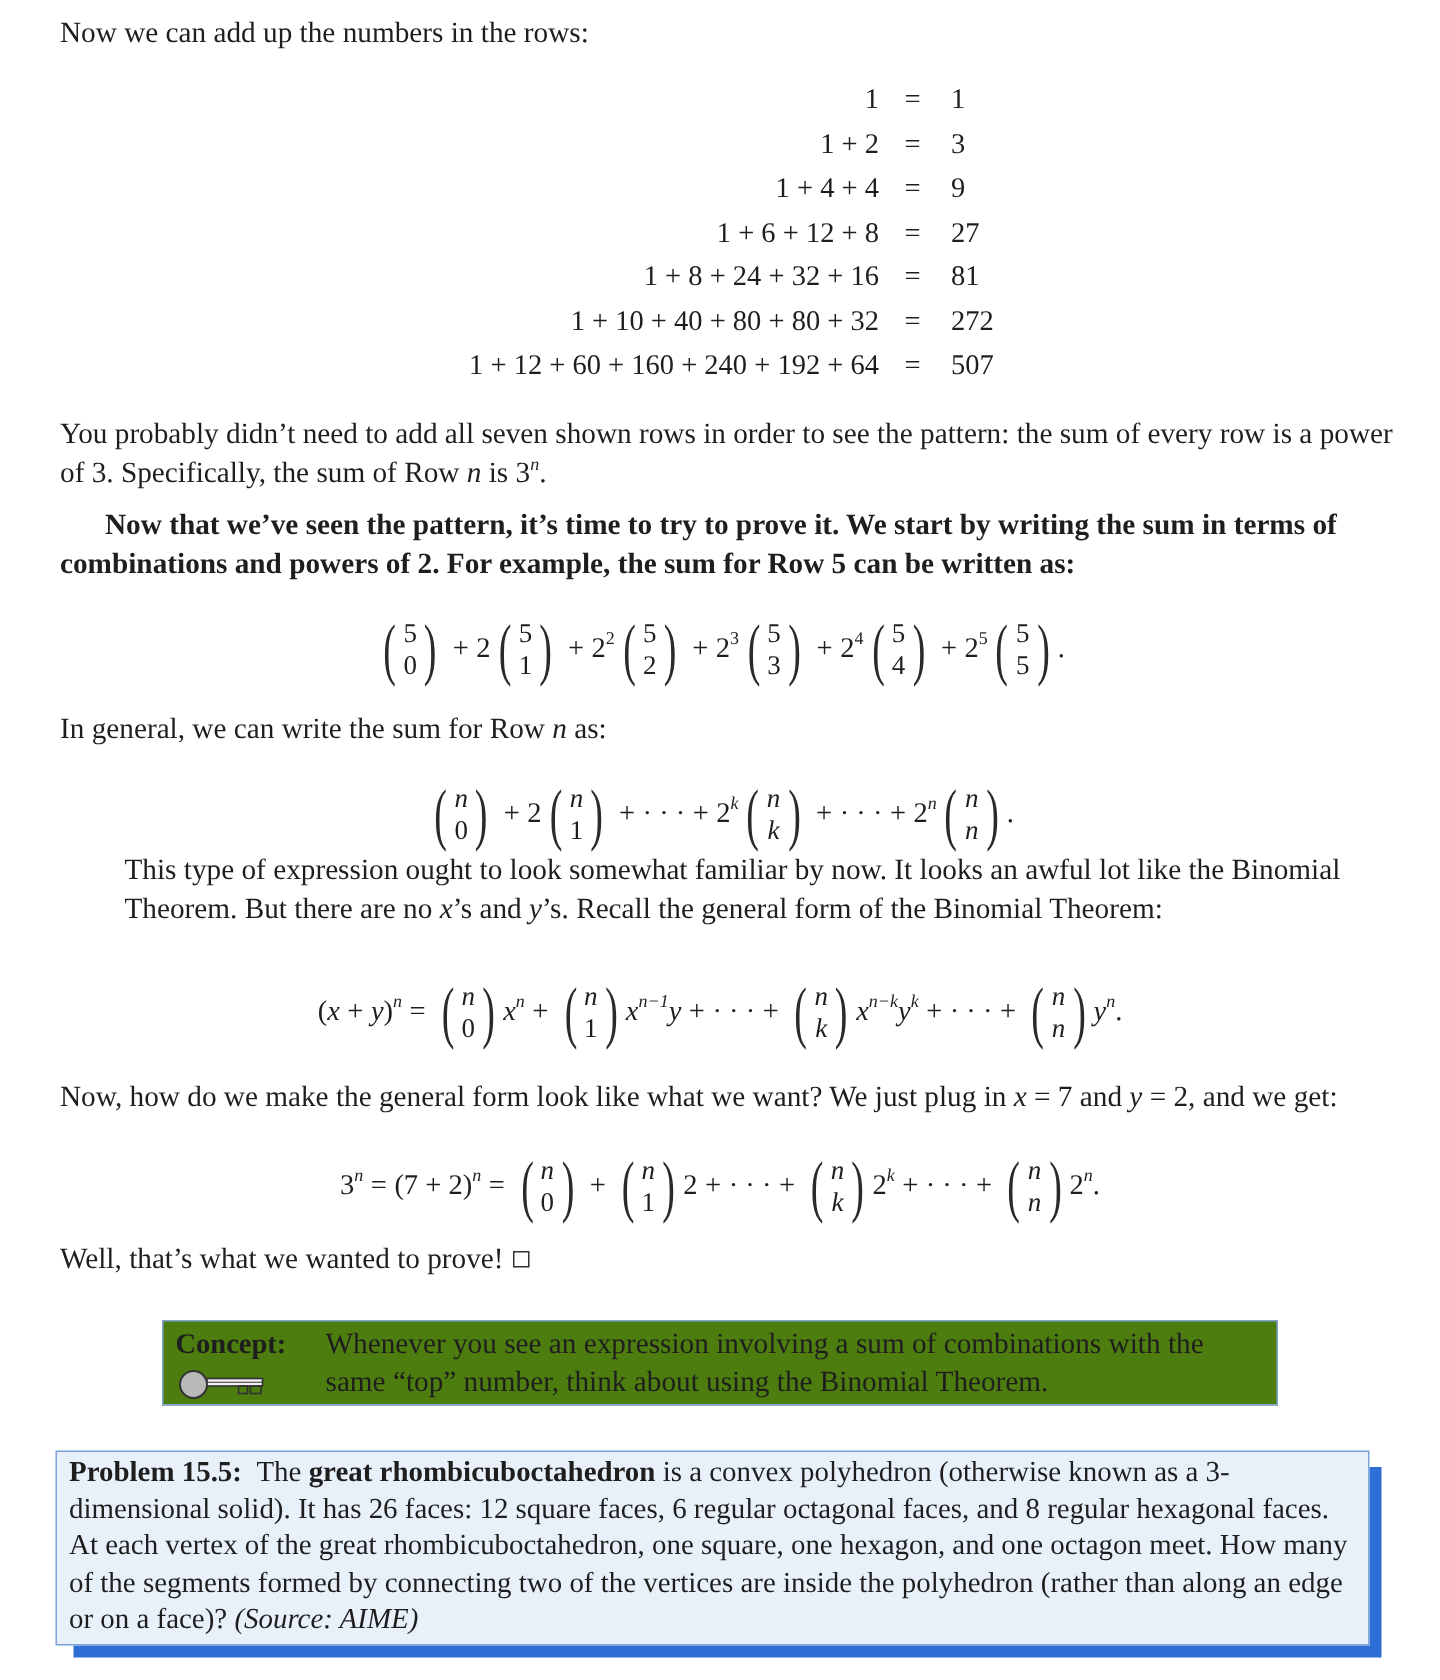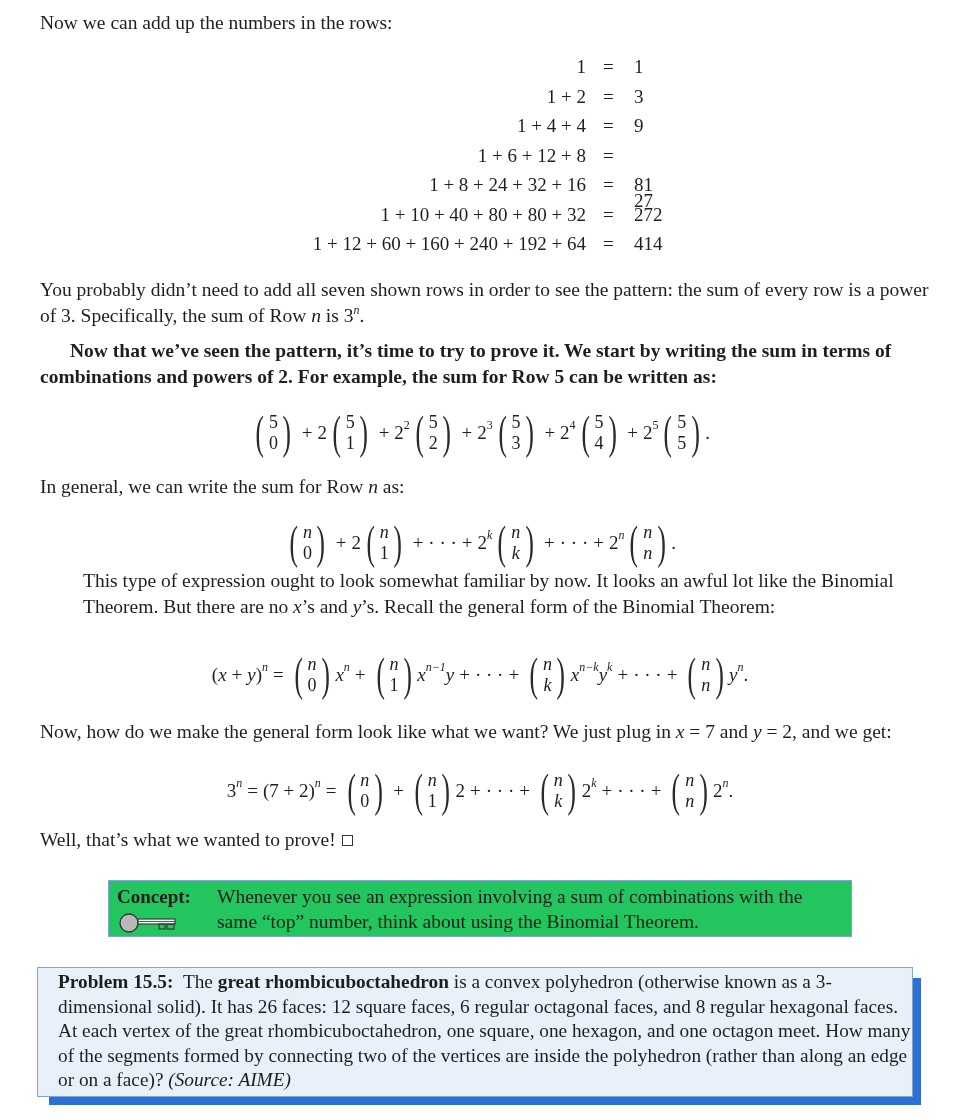--- a/index.html
+++ b/index.html
@@ -23,33 +23,33 @@
   
   .disp { position: absolute; left: 0; width: 960px; display: flex; align-items: center; font-size: 19px; white-space: nowrap; }
   .binom { display: inline-flex; align-items: center; margin: 0 2px; }
   .paren { font-size: 46px; line-height: 46px; transform: scaleX(0.55); display: inline-block; color: #2a2a2a; }
   .stack { display: inline-flex; flex-direction: column; align-items: center; line-height: 21px; font-size: 18px; min-width: 12px; }
   .op { margin: 0 5px; }
 
   
   .concept {
     position: absolute; left: 108px; top: 880px; width: 744px; height: 57px;
-    background: #22c55e; border: 1px solid #7fa6d6; box-sizing: border-box;
+    background: #4d7c0f; border: 1px solid #7fa6d6; box-sizing: border-box;
   }
   .concept-label { position: absolute; left: 8px; top: 5px; font-weight: bold; font-size: 19px; }
   .concept-text { position: absolute; left: 108px; top: 4px; width: 630px; line-height: 24.5px; font-size: 19.5px; }
   .key { position: absolute; left: 10px; top: 32px; }
 
   
   .problem-shadow { position: absolute; left: 49px; top: 978px; width: 872px; height: 127px; background: #2e6fd5; }
   .problem {
     position: absolute; left: 37px; top: 967px; width: 876px; height: 130px;
     background: #e8f1fa; border: 1px solid #7fa6d6; box-sizing: border-box;
   }
-  .problem-text { position: absolute; left: 20px; top: 2px; width: 860px; line-height: 24.5px; font-size: 19.3px; }
+  .problem-text { position: absolute; left: 8px; top: 2px; width: 860px; line-height: 24.5px; font-size: 19.3px; }
   .qed { display: inline-block; width: 9px; height: 9px; border: 1px solid #333; margin-left: 6px; vertical-align: 0; }
 </style>
 </head>
 <body>
 
 <div class="p" style="top:10px;">Now we can add up the numbers in the rows:</div>
 
 <div>
   <div class="sumrow lhs" style="top:54px;">1</div>
   <div class="sumrow eq" style="top:54px;">=</div>
@@ -58,33 +58,33 @@
   <div class="sumrow lhs" style="top:84px;">1 + 2</div>
   <div class="sumrow eq" style="top:84px;">=</div>
   <div class="sumrow rhs" style="top:84px;">3</div>
 
   <div class="sumrow lhs" style="top:113px;">1 + 4 + 4</div>
   <div class="sumrow eq" style="top:113px;">=</div>
   <div class="sumrow rhs" style="top:113px;">9</div>
 
   <div class="sumrow lhs" style="top:143px;">1 + 6 + 12 + 8</div>
   <div class="sumrow eq" style="top:143px;">=</div>
-  <div class="sumrow rhs" style="top:143px;margin-top:45px;">27</div>
+  <div class="sumrow rhs" style="top:143px;">27</div>
 
   <div class="sumrow lhs" style="top:172px;text-align:center;">1 + 8 + 24 + 32 + 16</div>
   <div class="sumrow eq" style="top:172px;">=</div>
   <div class="sumrow rhs" style="top:172px;">81</div>
 
   <div class="sumrow lhs" style="top:202px;">1 + 10 + 40 + 80 + 80 + 32</div>
   <div class="sumrow eq" style="top:202px;">=</div>
   <div class="sumrow rhs" style="top:202px;">272</div>
 
   <div class="sumrow lhs" style="top:231px;">1 + 12 + 60 + 160 + 240 + 192 + 64</div>
   <div class="sumrow eq" style="top:231px;">=</div>
-  <div class="sumrow rhs" style="top:231px;">414</div>
+  <div class="sumrow rhs" style="top:231px;">507</div>
 </div>
 
 <div class="p" style="top:277px;"><span>You probably didn’t need to add all seven shown rows in order to see the pattern: the sum of every row is a power of 3. Specifically, the sum of Row </span><i>n</i><span> is 3</span><sup class="it">n</sup><span>.</span></div>
 
 <div class="p indent" style="top:338px;">Now that we’ve seen the pattern, it’s time to try to prove it. We start by writing the sum in terms of combinations and powers of 2. For example, the sum for Row 5 can be written as:</div>
 
 <div class="disp" style="top:410px; justify-content:center; padding-right:0px;">
   <span class="binom">
       <span class="paren">(</span>
       <span class="stack">

